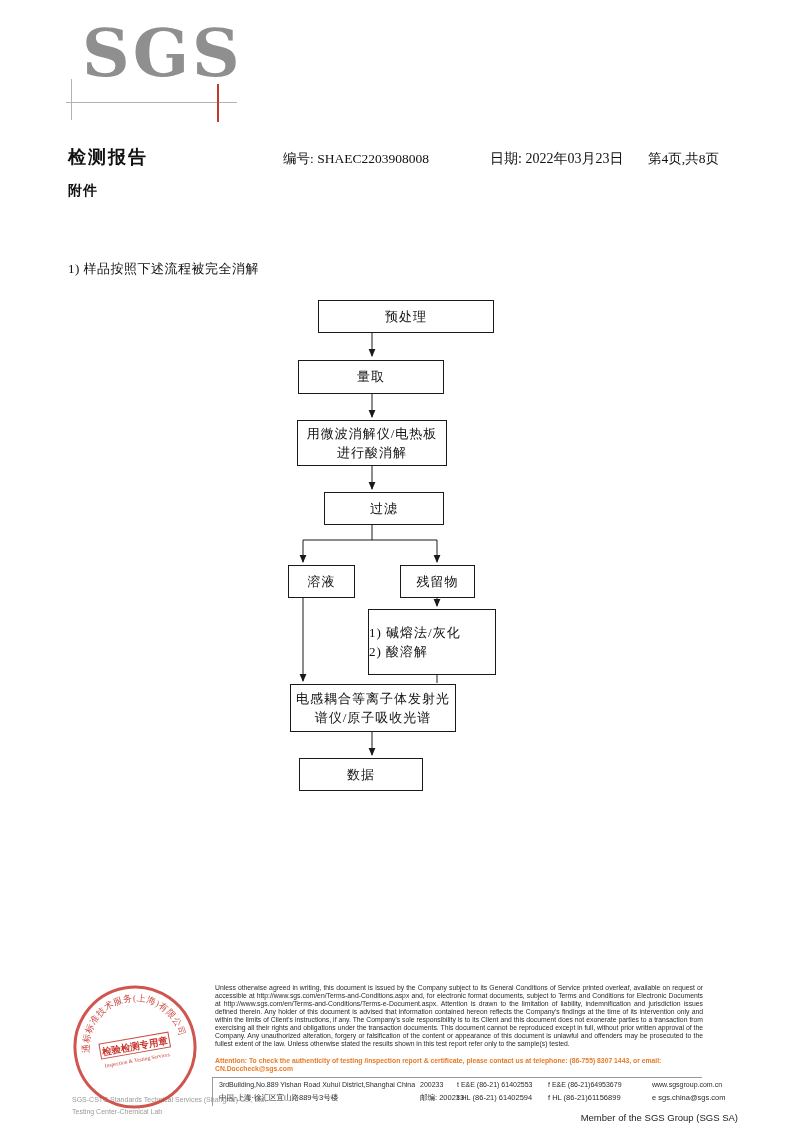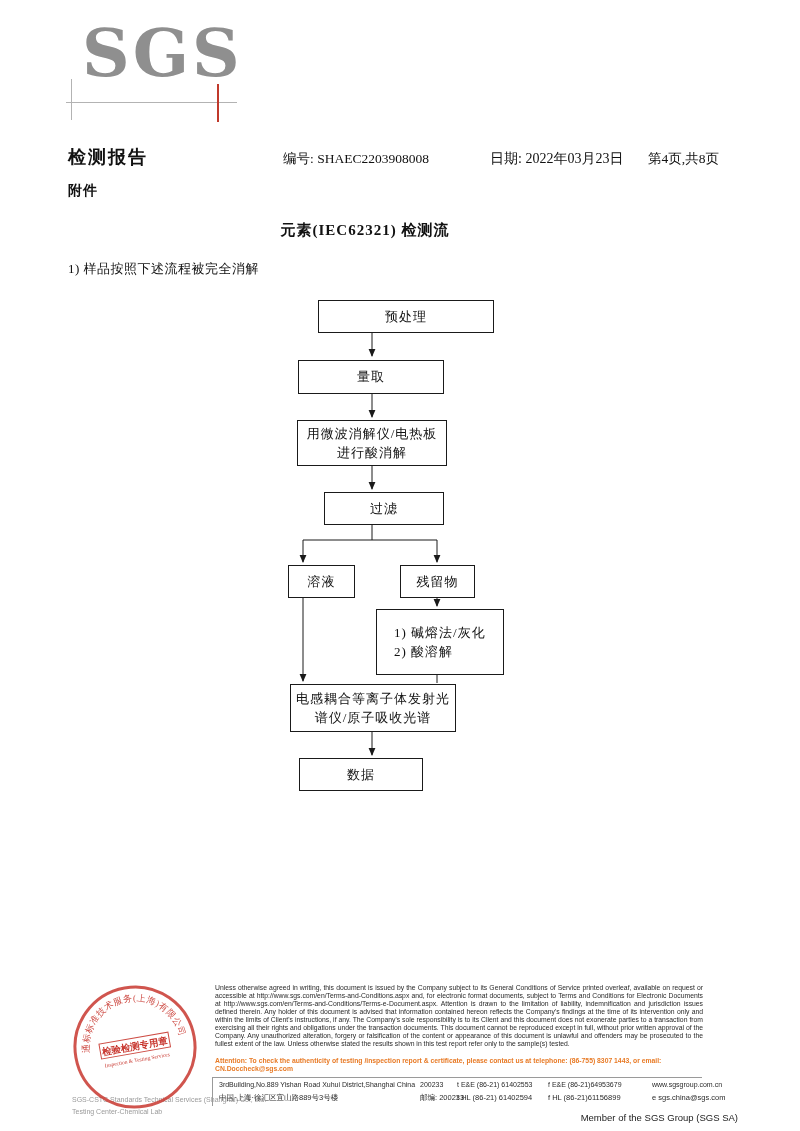--- a/index.html
+++ b/index.html
@@ -35,22 +35,22 @@
     display:flex; align-items:center; justify-content:center;
     font-size:13px; line-height:1.5; text-align:center;
     white-space:pre-line; letter-spacing:1px; box-sizing:border-box;
   }
   .fb0 { left:298px; top:300px; width:176px; height:33px;margin-left:20px; }
   .fb1 { left:298px; top:360px; width:146px; height:34px; }
   .fb2 { left:297px; top:420px; width:150px; height:46px; }
   .fb3 { left:324px; top:492px; width:120px;  height:33px; }
   .fb4 { left:270px; top:565px; width:67px;  height:33px;margin-left:18px; }
   .fb5 { left:400px; top:565px; width:75px;  height:33px; }
-  .fb6 { left:376px; top:609px; width:128px; height:66px;
-         justify-content:flex-start; text-align:left; padding-left:17px; }
+  .fb6 { left:368px; top:609px; width:128px; height:66px;
+         justify-content:flex-start; text-align:left; padding-left:0; }
   .fb7 { left:290px; top:684px; width:166px; height:48px; }
   .fb8 { left:299px; top:758px; width:124px; height:33px; }
 
   
   .company-l1 { left:72px; top:1096px; font-size:7px; color:#9a9a9a;
                 font-family:"Liberation Sans",sans-serif; }
   .company-l2 { left:72px; top:1108px; font-size:7px; color:#9a9a9a;
                 font-family:"Liberation Sans",sans-serif; }
   .stamp { left:50px; top:962px; }
 
@@ -89,21 +89,20 @@
   <div class="abs logo-vline"></div>
   <div class="abs logo-hline"></div>
   <div class="abs logo-redline"></div>
 
   <div class="abs doc-title">检测报告</div>
   <div class="abs report-no">编号: SHAEC2203908008</div>
   <div class="abs report-date">日期: 2022年03月23日</div>
   <div class="abs page-info">第4页,共8页</div>
   <div class="abs attachment">附件</div>
 
-  <div class="abs section-title">元素(IEC62321) 检测流</div>
   <div class="abs intro">1) 样品按照下述流程被完全消解</div>
 
   <svg class="abs arrows" width="800" height="1131" viewBox="0 0 800 1131">
     <defs>
       <marker id="ah" viewBox="0 0 8 8" markerWidth="8" markerHeight="8" refX="7" refY="4" orient="auto">
         <path d="M0,0.6 L8,4 L0,7.4 z" fill="#1a1a1a"></path>
       </marker>
     </defs>
     <g stroke="#1a1a1a" stroke-width="1" fill="none">
       <line x1="372" y1="333" x2="372" y2="356" marker-end="url(#ah)"></line>

